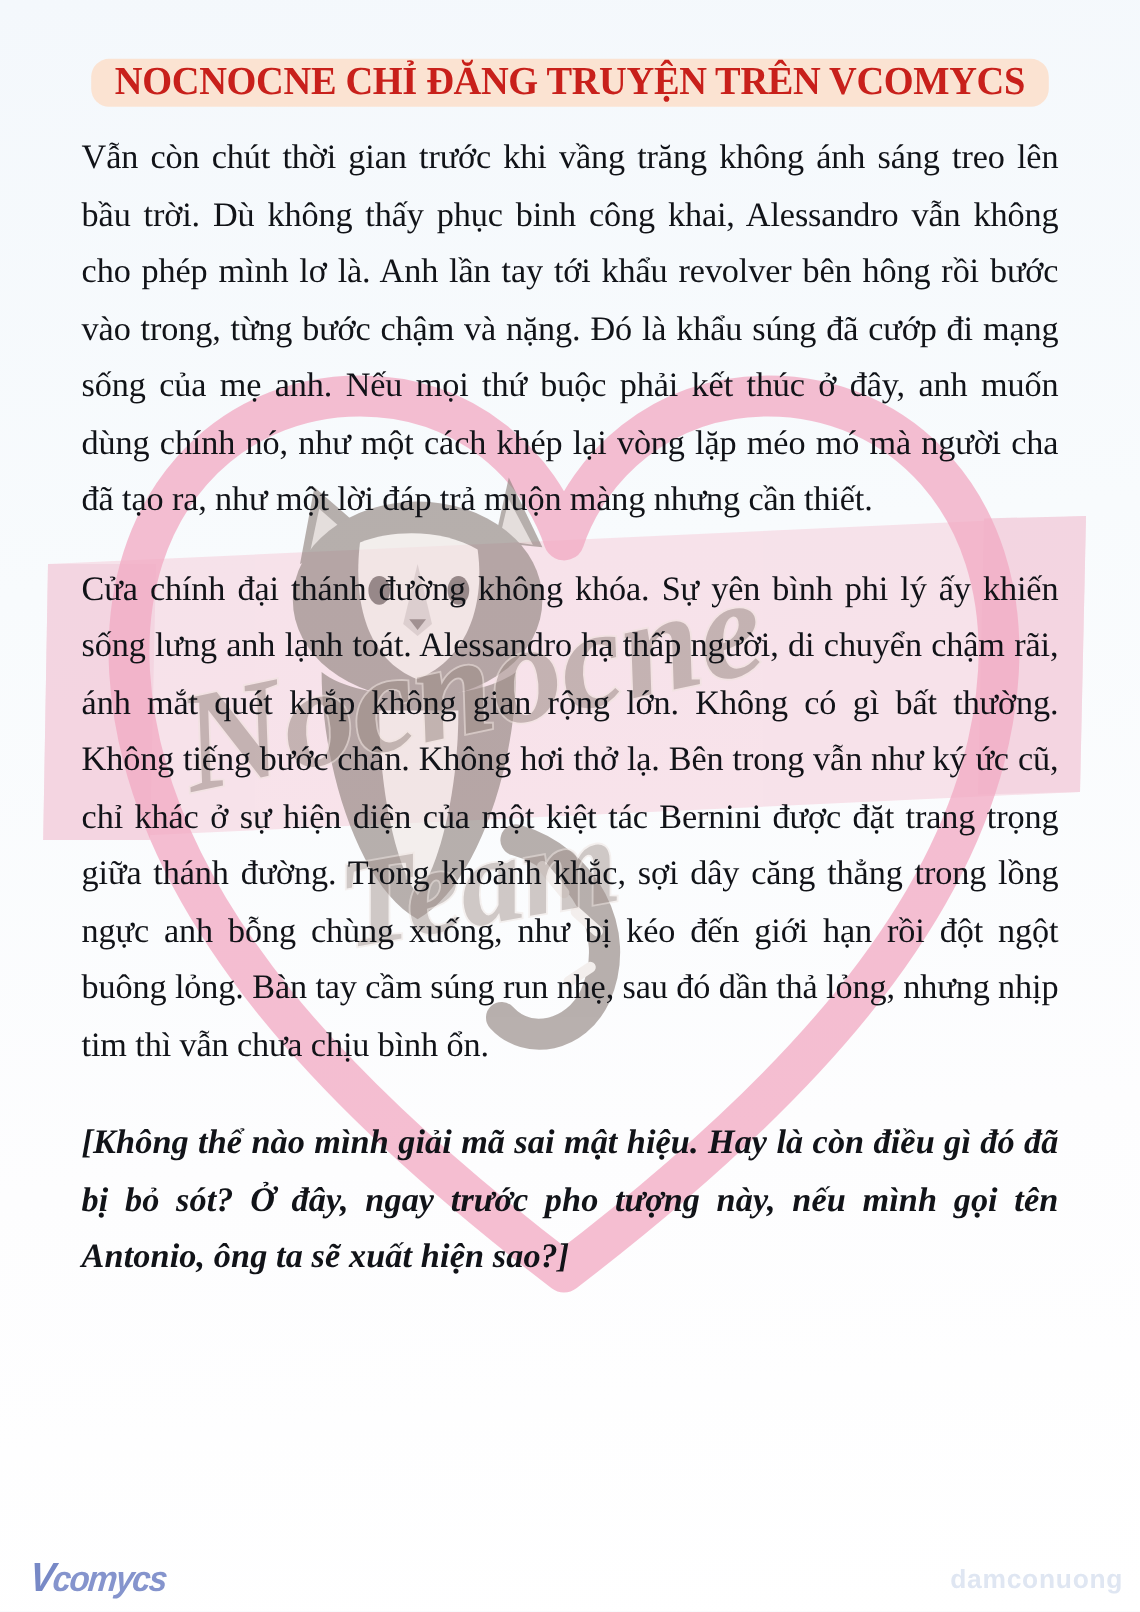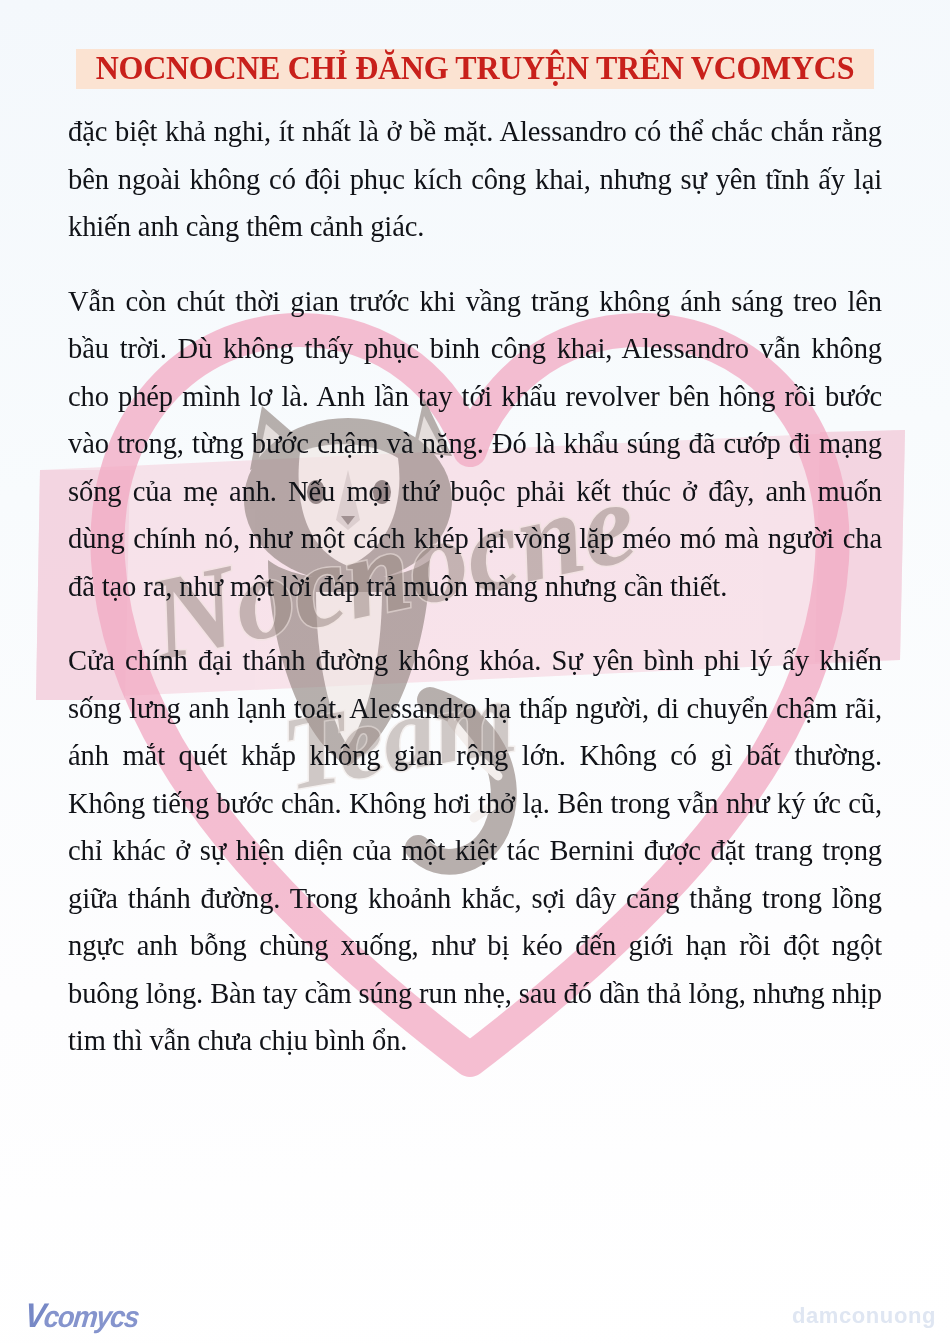--- a/index.html
+++ b/index.html
@@ -41,20 +41,21 @@
     left: 0;
     width: 950px;
     text-align: center;
     z-index: 3;
   }
   #header .band {
     display: inline-block;
     background: #fbe3d2;
     padding: 2px 8px 4px 8px;
     line-height: 1.04;
+    border-radius: 15px;
   }
   #header .band .title {
     font-family: "Liberation Serif", "DejaVu Serif", serif;
     font-weight: bold;
     font-size: 33px;
     letter-spacing: -0.3px;
     color: #c8201b;
     white-space: nowrap;
     display: block;
     transform: scaleX(0.97);
@@ -199,26 +200,26 @@
     </svg>
   </div>
 
   <div id="header">
     <span class="band">
       <span class="title">NOCNOCNE CHỈ ĐĂNG TRUYỆN TRÊN VCOMYCS</span>
     </span>
   </div>
 
   <div id="content">
-    <p class="para last-of-block">đặc biệt khả nghi, ít nhất là ở bề mặt. Alessandro có thể chắc chắn rằng bên ngoài không có đội phục kích công khai, nhưng sự yên tĩnh ấy lại khiến anh càng thêm cảnh giác.</p>
 
     <p class="para last-of-block">Vẫn còn chút thời gian trước khi vầng trăng không ánh sáng treo lên bầu trời. Dù không thấy phục binh công khai, Alessandro vẫn không cho phép mình lơ là. Anh lần tay tới khẩu revolver bên hông rồi bước vào trong, từng bước chậm và nặng. Đó là khẩu súng đã cướp đi mạng sống của mẹ anh. Nếu mọi thứ buộc phải kết thúc ở đây, anh muốn dùng chính nó, như một cách khép lại vòng lặp méo mó mà người cha đã tạo ra, như một lời đáp trả muộn màng nhưng cần thiết.</p>
 
     <p class="para last-of-block">Cửa chính đại thánh đường không khóa. Sự yên bình phi lý ấy khiến sống lưng anh lạnh toát. Alessandro hạ thấp người, di chuyển chậm rãi, ánh mắt quét khắp không gian rộng lớn. Không có gì bất thường. Không tiếng bước chân. Không hơi thở lạ. Bên trong vẫn như ký ức cũ, chỉ khác ở sự hiện diện của một kiệt tác Bernini được đặt trang trọng giữa thánh đường. Trong khoảnh khắc, sợi dây căng thẳng trong lồng ngực anh bỗng chùng xuống, như bị kéo đến giới hạn rồi đột ngột buông lỏng. Bàn tay cầm súng run nhẹ, sau đó dần thả lỏng, nhưng nhịp tim thì vẫn chưa chịu bình ổn.</p>
 
+    <p class="para thought last-of-block">[Không thể nào mình giải mã sai mật hiệu. Hay là còn điều gì đó đã bị bỏ sót? Ở đây, ngay trước pho tượng này, nếu mình gọi tên Antonio, ông ta sẽ xuất hiện sao?]</p>
   </div>
 
   <div id="footer">
     <div id="brand-logo"><span class="v-mark">V</span><span>comycs</span></div>
 
     <div id="uploader-tag">damconuong</div>
   </div>
 
 </div>
 

